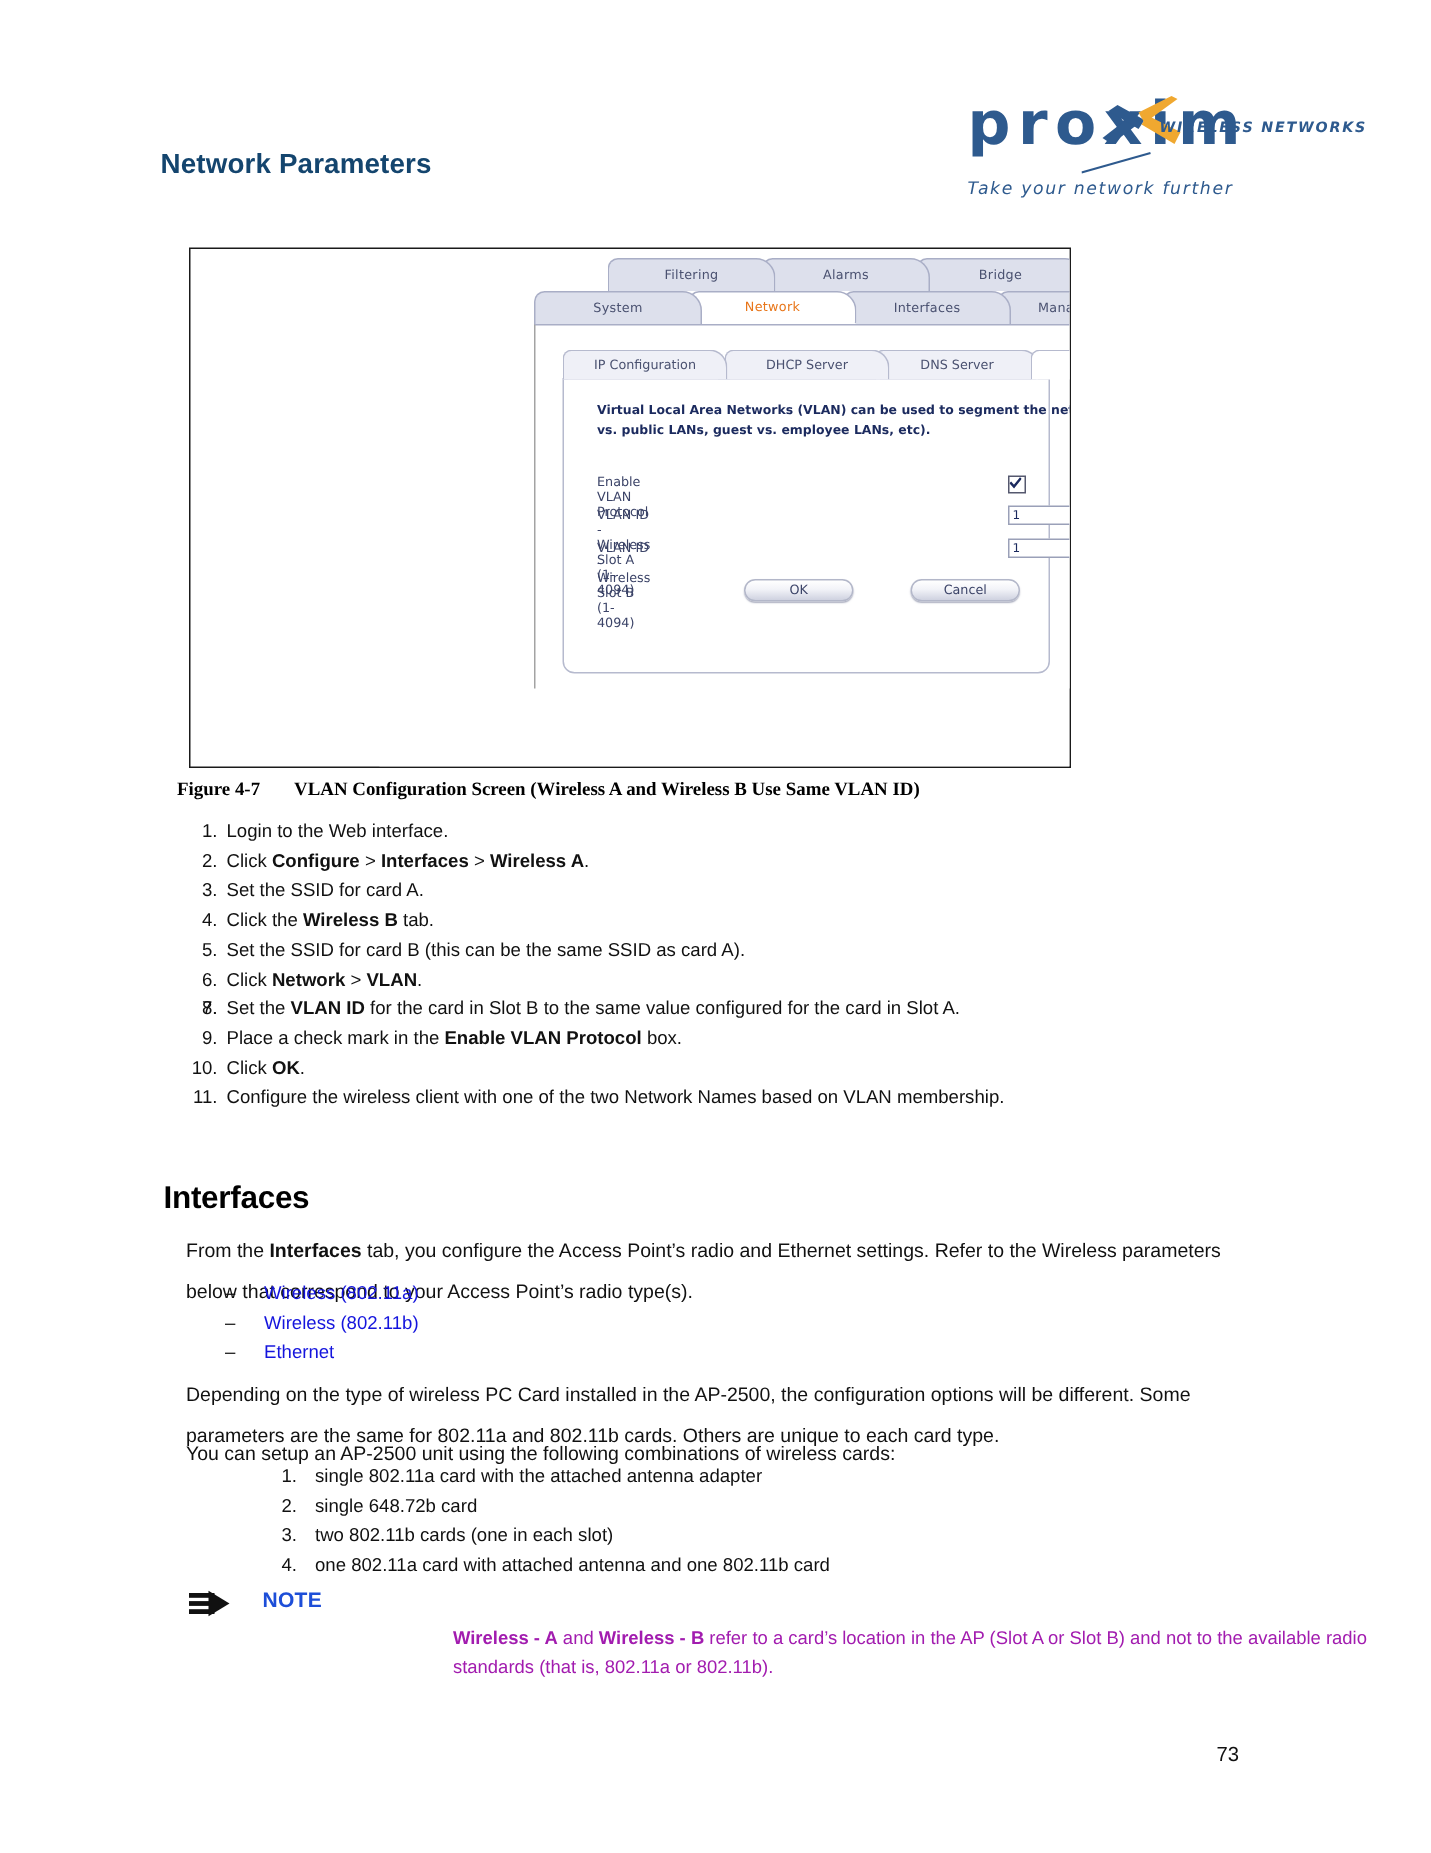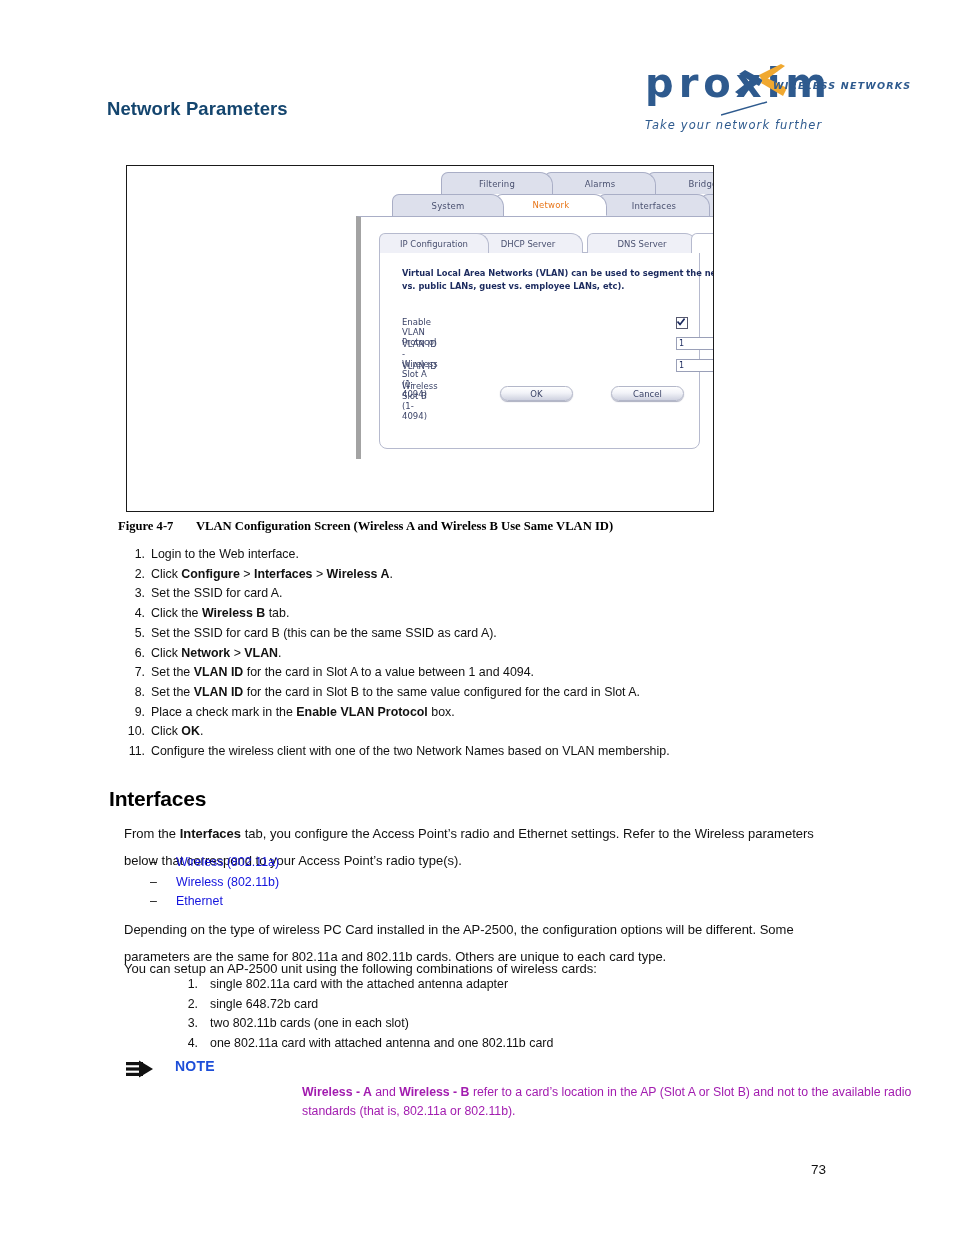--- a/index.html
+++ b/index.html
@@ -125,37 +125,36 @@
     border: 1px solid #a9aec6;
     border-bottom: none;
     border-radius: 7px 13px 0 0;
     font-size: 8.5px;
     color: #4a5170;
     display: flex;
     align-items: center;
     justify-content: center;
     box-sizing: border-box;
     letter-spacing: 0.2px;
-    margin-left: 36px;
   }
   .tab.active {
     background: #ffffff;
     color: #e8761a;
     z-index: 6;
     border-bottom: 1px solid #ffffff;
   }
   #tabrow-top { top: 6px; }
   #tabrow-second { top: 28px; }
   #content-panel {
     position: absolute;
     left: 103px; top: 50px;
     right: -1px; bottom: 52px;
     background: #ffffff;
     border-top: 1px solid #a9aec6;
-    border-left: 5px solid #a3a3a3;
+    border-left: 1px solid #a3a3a3;
   }
   #subtabrow {
     position: absolute;
     left: 18px; top: 16px;
     height: 20px;
   }
   .subtab {
     position: absolute;
     top: 0;
     height: 20px;
@@ -396,21 +395,21 @@
     <div class="tabrow" id="tabrow-second">
         <div class="tab" style="left: 103px; width: 112px; z-index: 10;">System</div>
         <div class="tab active" style="left: 206px; width: 112px; z-index: 9;">Network</div>
         <div class="tab" style="left: 309px; width: 112px; z-index: 8;">Interfaces</div>
         <div class="tab" style="left: 412px; width: 112px; z-index: 7;">Management</div>
       </div>
 
     <div id="content-panel">
       <div id="subtabrow">
           <div class="subtab" style="left: 0px; width: 110px; z-index: 7;">IP Configuration</div>
-          <div class="subtab" style="left: 94px; width: 110px; z-index: 6;">DHCP Server</div>
+          <div class="subtab" style="left: 108px; width: 110px; z-index: 6;">DHCP Server</div>
           <div class="subtab" style="left: 208px; width: 110px; z-index: 5;">DNS Server</div>
           <div class="subtab active" style="left: 312px; width: 110px; z-index: 8;">VLAN</div>
         </div>
 
       <div id="subpanel">
         <div id="vlan-desc">Virtual Local Area Networks (VLAN) can be used to segment the network (i.e. private vs. public LANs, guest vs. employee LANs, etc).</div>
 
         <div class="form-row" style="top:64px;">
           <span class="form-label">Enable VLAN Protocol</span>
           <span id="vlan-checkbox">
@@ -441,21 +440,21 @@
   <span class="fig-num">Figure 4-7</span><span>VLAN Configuration Screen (Wireless A and Wireless B Use Same VLAN ID)</span>
 </div>
 
 <div id="procedure-list">
     <div class="li"><span class="num">1.</span><span><span>Login to the Web interface.</span></span></div>
     <div class="li"><span class="num">2.</span><span><span>Click </span><span style="font-weight: bold;">Configure</span><span> &gt; </span><span style="font-weight: bold;">Interfaces</span><span> &gt; </span><span style="font-weight: bold;">Wireless A</span><span>.</span></span></div>
     <div class="li"><span class="num">3.</span><span><span>Set the SSID for card A.</span></span></div>
     <div class="li"><span class="num">4.</span><span><span>Click the </span><span style="font-weight: bold;">Wireless B</span><span> tab.</span></span></div>
     <div class="li"><span class="num">5.</span><span><span>Set the SSID for card B (this can be the same SSID as card A).</span></span></div>
     <div class="li"><span class="num">6.</span><span><span>Click </span><span style="font-weight: bold;">Network</span><span> &gt; </span><span style="font-weight: bold;">VLAN</span><span>.</span></span></div>
-    <div class="li"><span class="num">7.</span><span><span>Set the </span><span style="font-weight: bold;">VLAN ID</span><span> for the card in Slot A to a value between 1 and 4094.</span></span></div>
+    <div class="li"><span class="num">7.</span></div>
     <div class="li"><span class="num">8.</span><span><span>Set the </span><span style="font-weight: bold;">VLAN ID</span><span> for the card in Slot B to the same value configured for the card in Slot A.</span></span></div>
     <div class="li"><span class="num">9.</span><span><span>Place a check mark in the </span><span style="font-weight: bold;">Enable VLAN Protocol</span><span> box.</span></span></div>
     <div class="li"><span class="num">10.</span><span><span>Click </span><span style="font-weight: bold;">OK</span><span>.</span></span></div>
     <div class="li"><span class="num">11.</span><span><span>Configure the wireless client with one of the two Network Names based on VLAN membership.</span></span></div>
   </div>
 
 <div id="interfaces-heading">Interfaces</div>
 <div class="body-para" id="para-interfaces"><span>From the </span><span style="font-weight: bold;">Interfaces</span><span> tab, you configure the Access Point’s radio and Ethernet settings. Refer to the Wireless parameters below that correspond to your Access Point’s radio type(s).</span></div>
 
 <div id="link-list">

